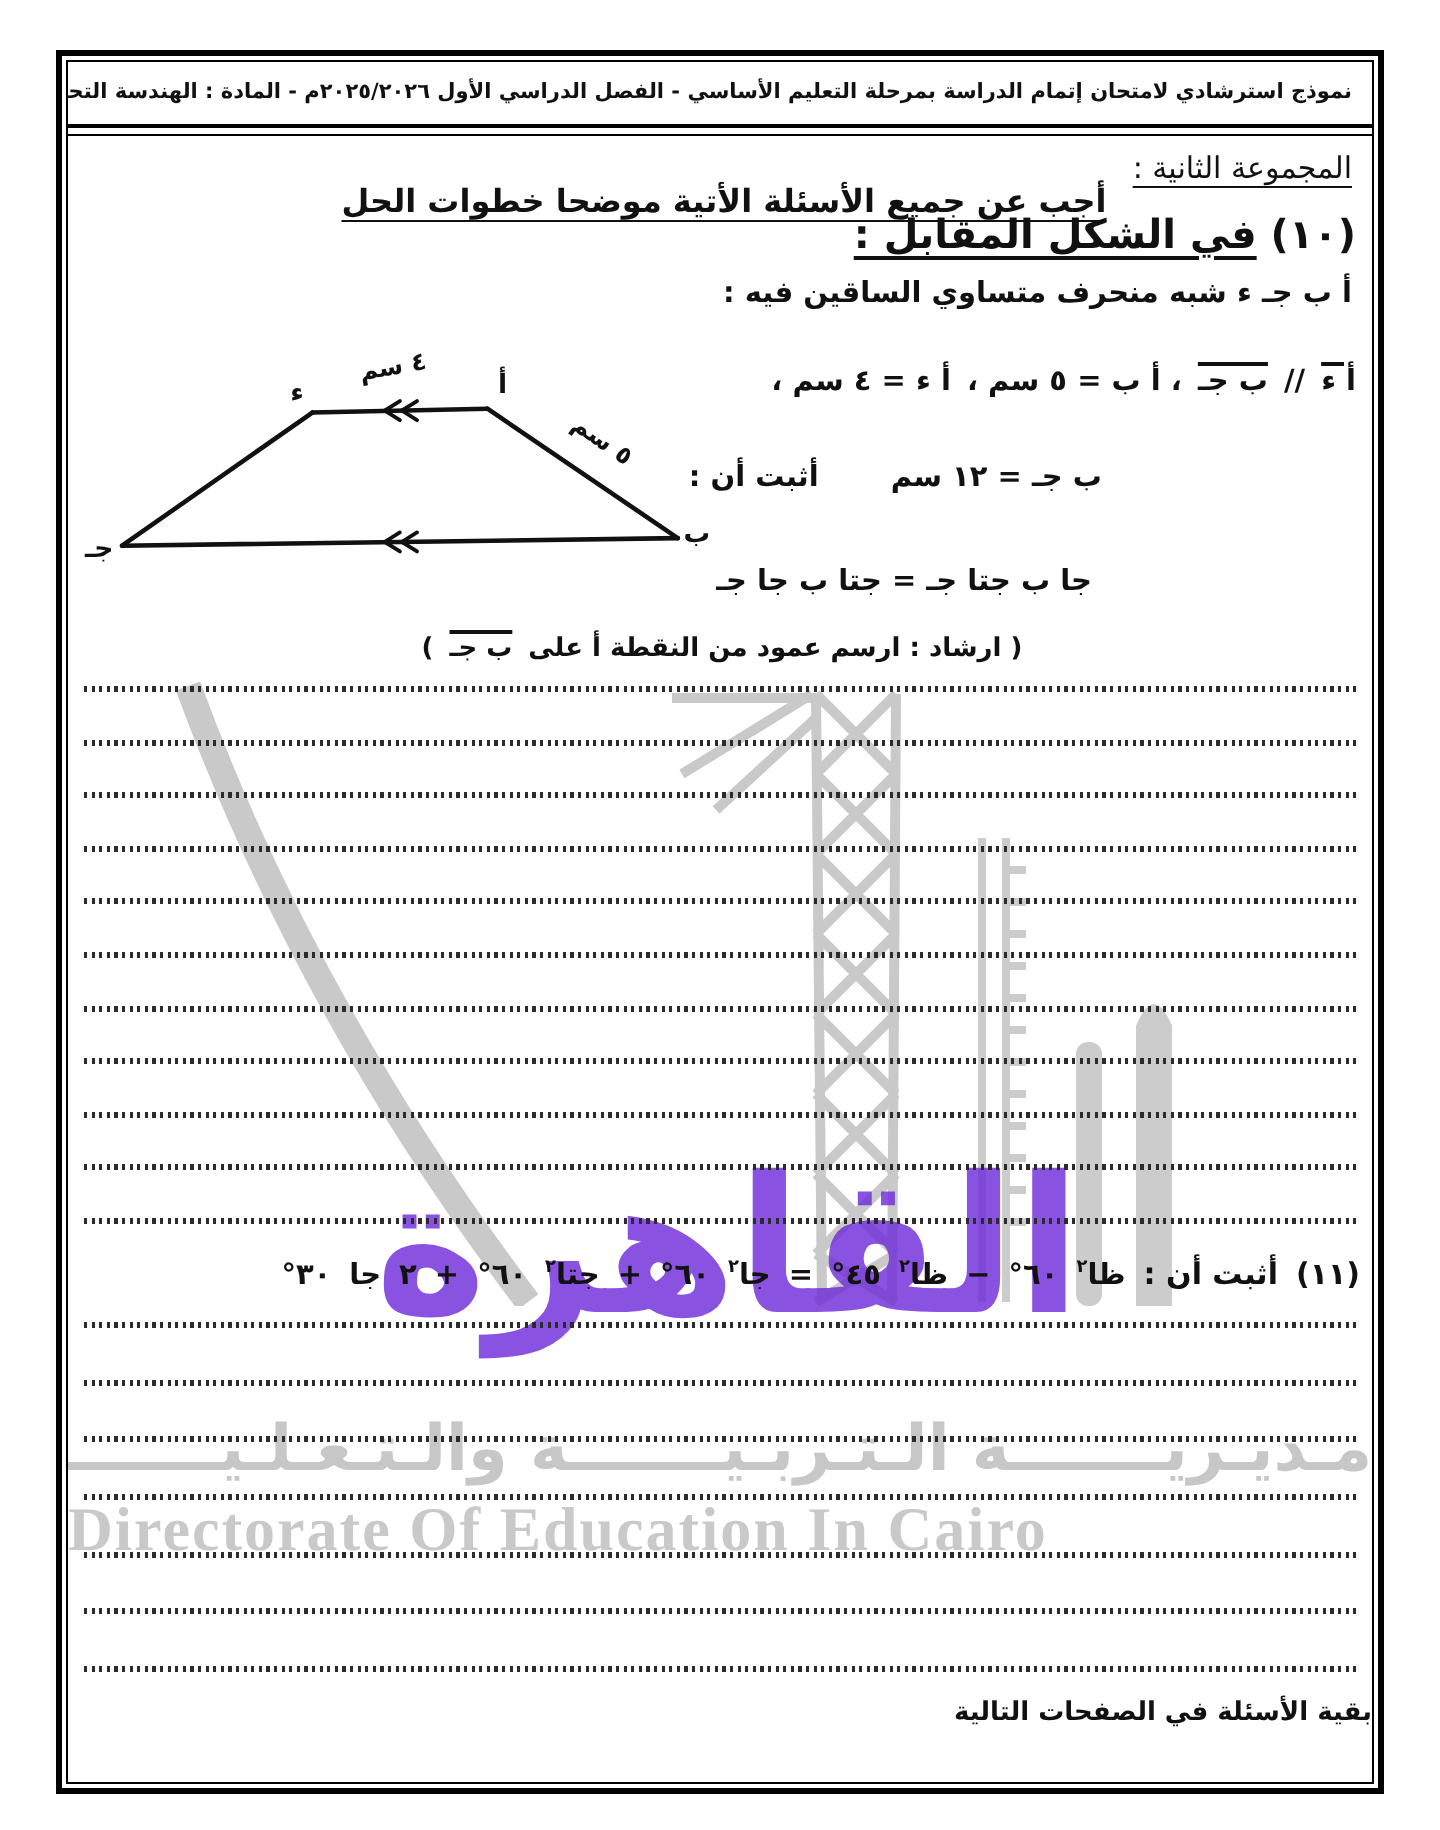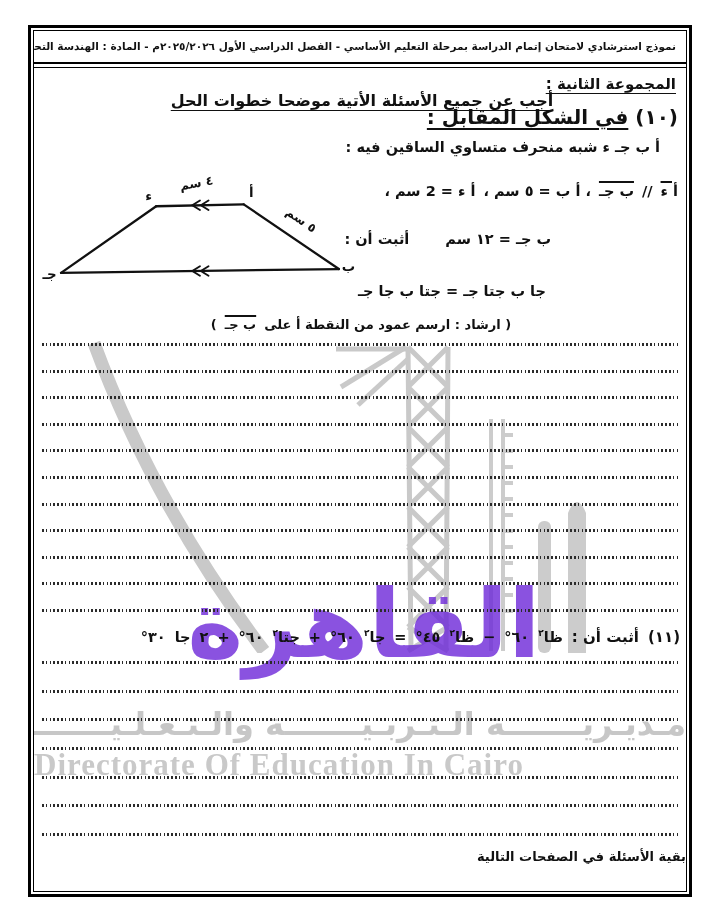--- a/index.html
+++ b/index.html
@@ -18,33 +18,33 @@
   
   .hdr{
     position:absolute;top:0;right:0;left:0;height:30px;display:flex;direction:rtl;
     justify-content:space-between;align-items:center;padding:0 10px;box-sizing:border-box;
     font-size:10.5px;font-weight:700;white-space:nowrap;
   }
   .hdr-sep-a{position:absolute;top:31px;left:0;right:0;height:2px;background:#000;}
   .hdr-sep-b{position:absolute;top:36px;left:0;right:0;height:1px;background:#000;}
   
   .group-title{
-    position:absolute;top:44px;right:10px;font-size:15px;font-weight:700;
+    position:absolute;top:44px;right:10px;font-size:15px;font-weight:400;
     text-decoration:underline;text-underline-offset:4px;
   }
   .instruction{
     position:absolute;top:60px;left:112px;width:432px;text-align:center;
     font-size:16px;font-weight:700;text-decoration:underline;text-underline-offset:4px;
   }
   .q10-head{position:absolute;top:74px;right:8px;font-size:20px;font-weight:700;}
   .q10-head .u{text-decoration:underline;text-underline-offset:4px;}
   
   .row{position:absolute;display:flex;direction:rtl;align-items:baseline;gap:8px;
        font-size:14.5px;font-weight:700;white-space:nowrap;}
-  .r-intro{top:108px;right:26px;}
+  .r-intro{top:108px;right:10px;}
   .r-given1{top:152px;right:8px;}
   .r-given2{top:200px;right:135px;gap:36px;}
   .r-identity{top:252px;right:140px;text-align:right;}
   .r-hint{top:286px;right:110px;width:430px;justify-content:center;font-size:13px;}
   .tok{unicode-bidi:isolate;direction:rtl;}
   .tok.ov{text-decoration:overline;text-decoration-thickness:1.5px;}
   .tok sup{font-size:9px;vertical-align:super;line-height:0;}
   
   .fig{position:absolute;top:130px;right:330px;left:8px;height:140px;}
   .fig svg{width:100%;height:100%;}
@@ -123,21 +123,21 @@
         <span>(١٠)</span>
         <span class="u">في الشكل المقابل :</span>
       </div>
 
       <div class="row r-intro">أ ب جـ ء  شبه منحرف متساوي الساقين فيه :</div>
       <div class="row r-given1">
           <span class="tok ov">أ ء</span>
           <span class="tok">//</span>
           <span class="tok ov">ب جـ</span>
           <span class="tok">،  أ ب = ٥ سم  ،</span>
-          <span class="tok">أ ء = 2 سم ،</span>
+          <span class="tok">أ ء = ٤ سم ،</span>
         </div>
       <div class="row r-given2">
           <span class="tok">ب جـ = ١٢ سم</span>
           <span class="tok">أثبت أن :</span>
         </div>
       <div class="row r-identity">جا ب جتا جـ = جتا ب جا جـ</div>
       <div class="row r-hint">
           <span class="tok">( ارشاد : ارسم عمود من النقطة  أ  على</span>
           <span class="tok ov">ب جـ</span>
           <span class="tok">)</span>

